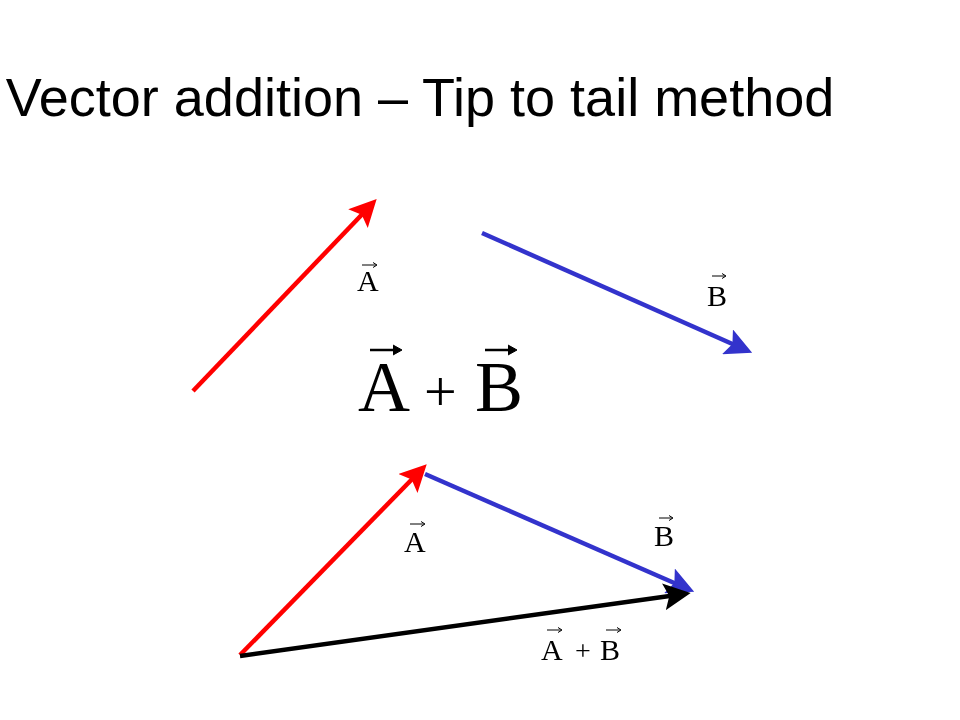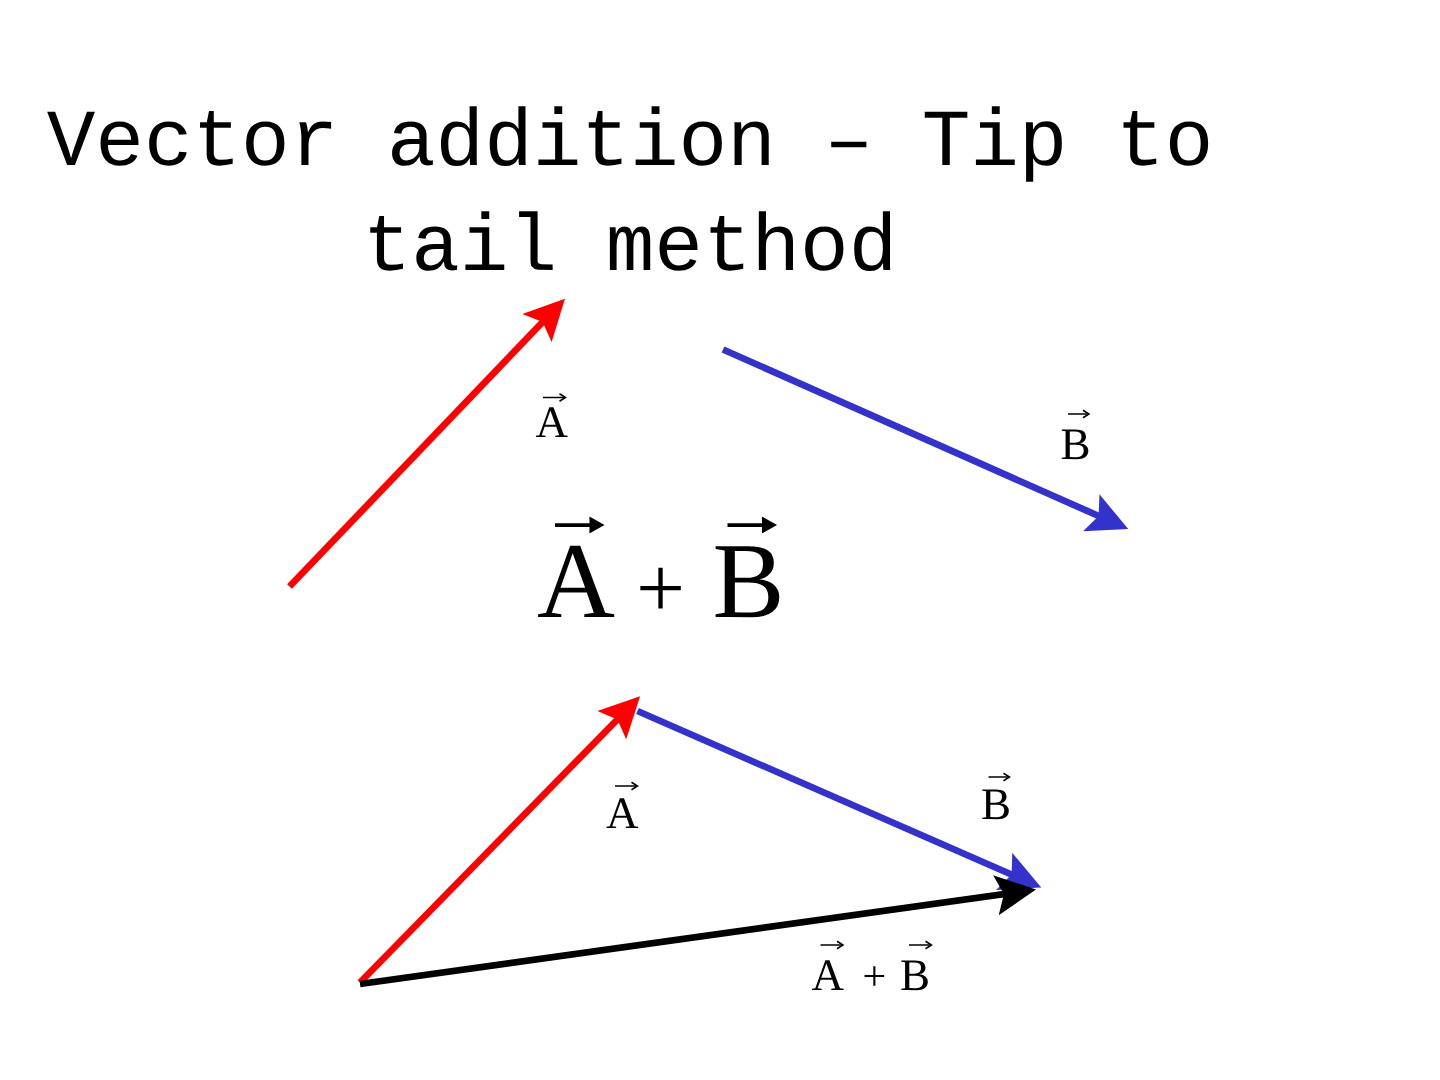--- a/index.html
+++ b/index.html
@@ -1,18 +1,18 @@
 <!DOCTYPE html>
 <html><head>
 <meta charset="utf-8">
 <style>
   html, body { margin:0; padding:0; background:#ffffff; }
   #slide { position:relative; width:960px; height:720px; background:#ffffff; overflow:hidden; }
   #title { position:absolute; left:0; top:62px; width:840px; text-align:center;
-           font-family:Liberation Mono, monospace; font-size:54px; color:#000; line-height:70px; }
+           font-family:Liberation Sans, sans-serif; font-size:54px; color:#000; line-height:70px; }
   svg { position:absolute; left:0; top:0; }
   .lbl { font-family:"Liberation Serif","DejaVu Serif",serif; fill:#000; }
 </style>
 </head>
 <body>
 
 <div id="slide">
   <div id="title">Vector addition – Tip to tail method</div>
 
   <svg width="960" height="720" viewBox="0 0 960 720">

